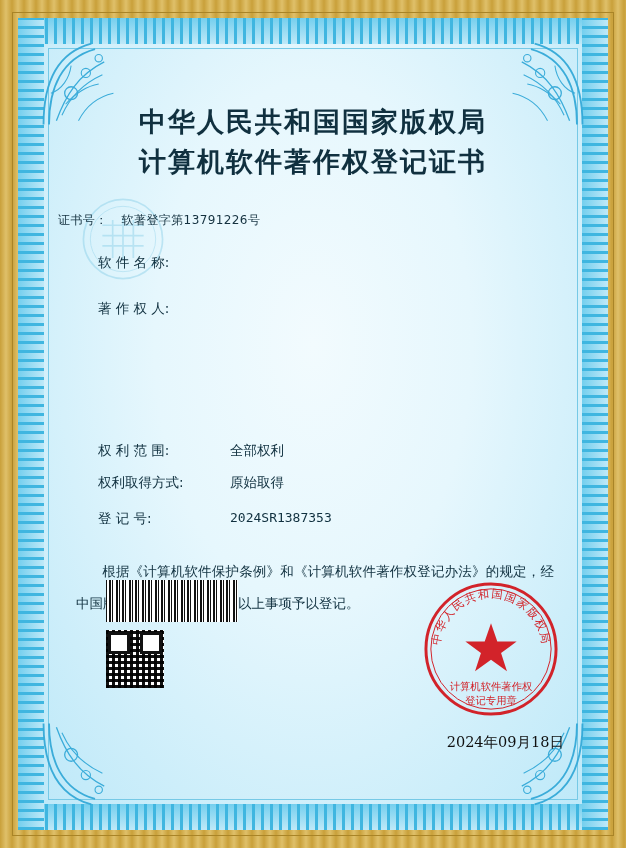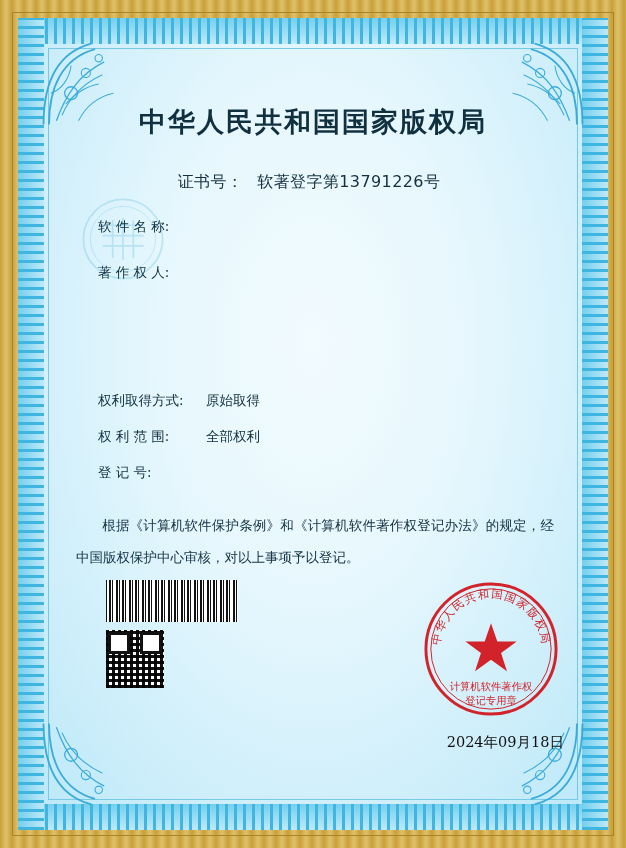--- a/index.html
+++ b/index.html
@@ -118,39 +118,40 @@
     font-family: "DejaVu Serif", "Liberation Serif", serif;
     font-weight: bold;
     font-size: 27px;
     letter-spacing: 2px;
     line-height: 40px;
     color: #10303f;
   }
 
   .cert-no {
     margin-top: 30px;
-    text-align: center;
+    text-align: left;
     padding-right: 8px;
-    font-size: 16px;
+    font-size: 12px;
     color: #14313f;
     letter-spacing: 0.4px;
   }
   .cert-no .lbl { margin-right: 14px; }
 
   .fields {
     margin-top: 22px;
     padding-left: 40px;
     color: #10303f;
   }
   .field-row {
     display: flex;
     align-items: flex-start;
     margin-bottom: 10px;
     font-size: 13.5px;
     line-height: 22px;
+    gap: 24px;
   }
   .field-label {
     width: 108px;
     flex: 0 0 108px;
     letter-spacing: 0px;
     color: #10303f;
   }
   .field-value {
     flex: 1;
     white-space: pre-line;
@@ -293,50 +294,52 @@
     <svg class="watermark" viewBox="0 0 100 100">
       <circle cx="50" cy="50" r="46" fill="none" stroke="#6fc3e2" stroke-width="2"></circle>
       <circle cx="50" cy="50" r="38" fill="none" stroke="#6fc3e2" stroke-width="1"></circle>
       <path d="M26 34 h48 M26 46 h48 M26 58 h48 M38 28 v44 M50 26 v48 M62 28 v44" fill="none" stroke="#6fc3e2" stroke-width="2"></path>
     </svg>
 
     <div class="content">
 
       <div class="title-block">
         <div class="title-line">中华人民共和国国家版权局</div>
+        <div class="title-line">计算机软件著作权登记证书</div>
       </div>
 
       <div class="cert-no">
         <span class="lbl">证书号：</span><span>软著登字第13791226号</span>
       </div>
 
       <div class="fields">
 
         <div class="field-row">
           <div class="field-label">软 件 名 称:</div>
         </div>
 
         <div class="field-row" style="margin-top:24px">
           <div class="field-label">著 作 权 人:</div>
         </div>
 
         <div class="gap-lg"></div>
 
+        <div class="field-row" style="margin-top:14px">
+          <div class="field-label">权 利 范 围:</div>
+          <div class="field-value">全部权利</div>
+        </div>
+
         <div class="field-row">
           <div class="field-label">权利取得方式:</div>
           <div class="field-value">原始取得</div>
         </div>
 
         <div class="field-row" style="margin-top:14px">
-          <div class="field-label">权 利 范 围:</div>
-          <div class="field-value">全部权利</div>
-        </div>
-
-        <div class="field-row" style="margin-top:14px">
           <div class="field-label">登 记 号:</div>
+          <div class="field-value mono">2024SR1387353</div>
         </div>
 
       </div>
 
       <div class="paragraph">
         <span class="indent"></span><span>根据《计算机软件保护条例》和《计算机软件著作权登记办法》的规定，经中国版权保护中心审核，对以上事项予以登记。</span>
       </div>
 
     </div>
 

